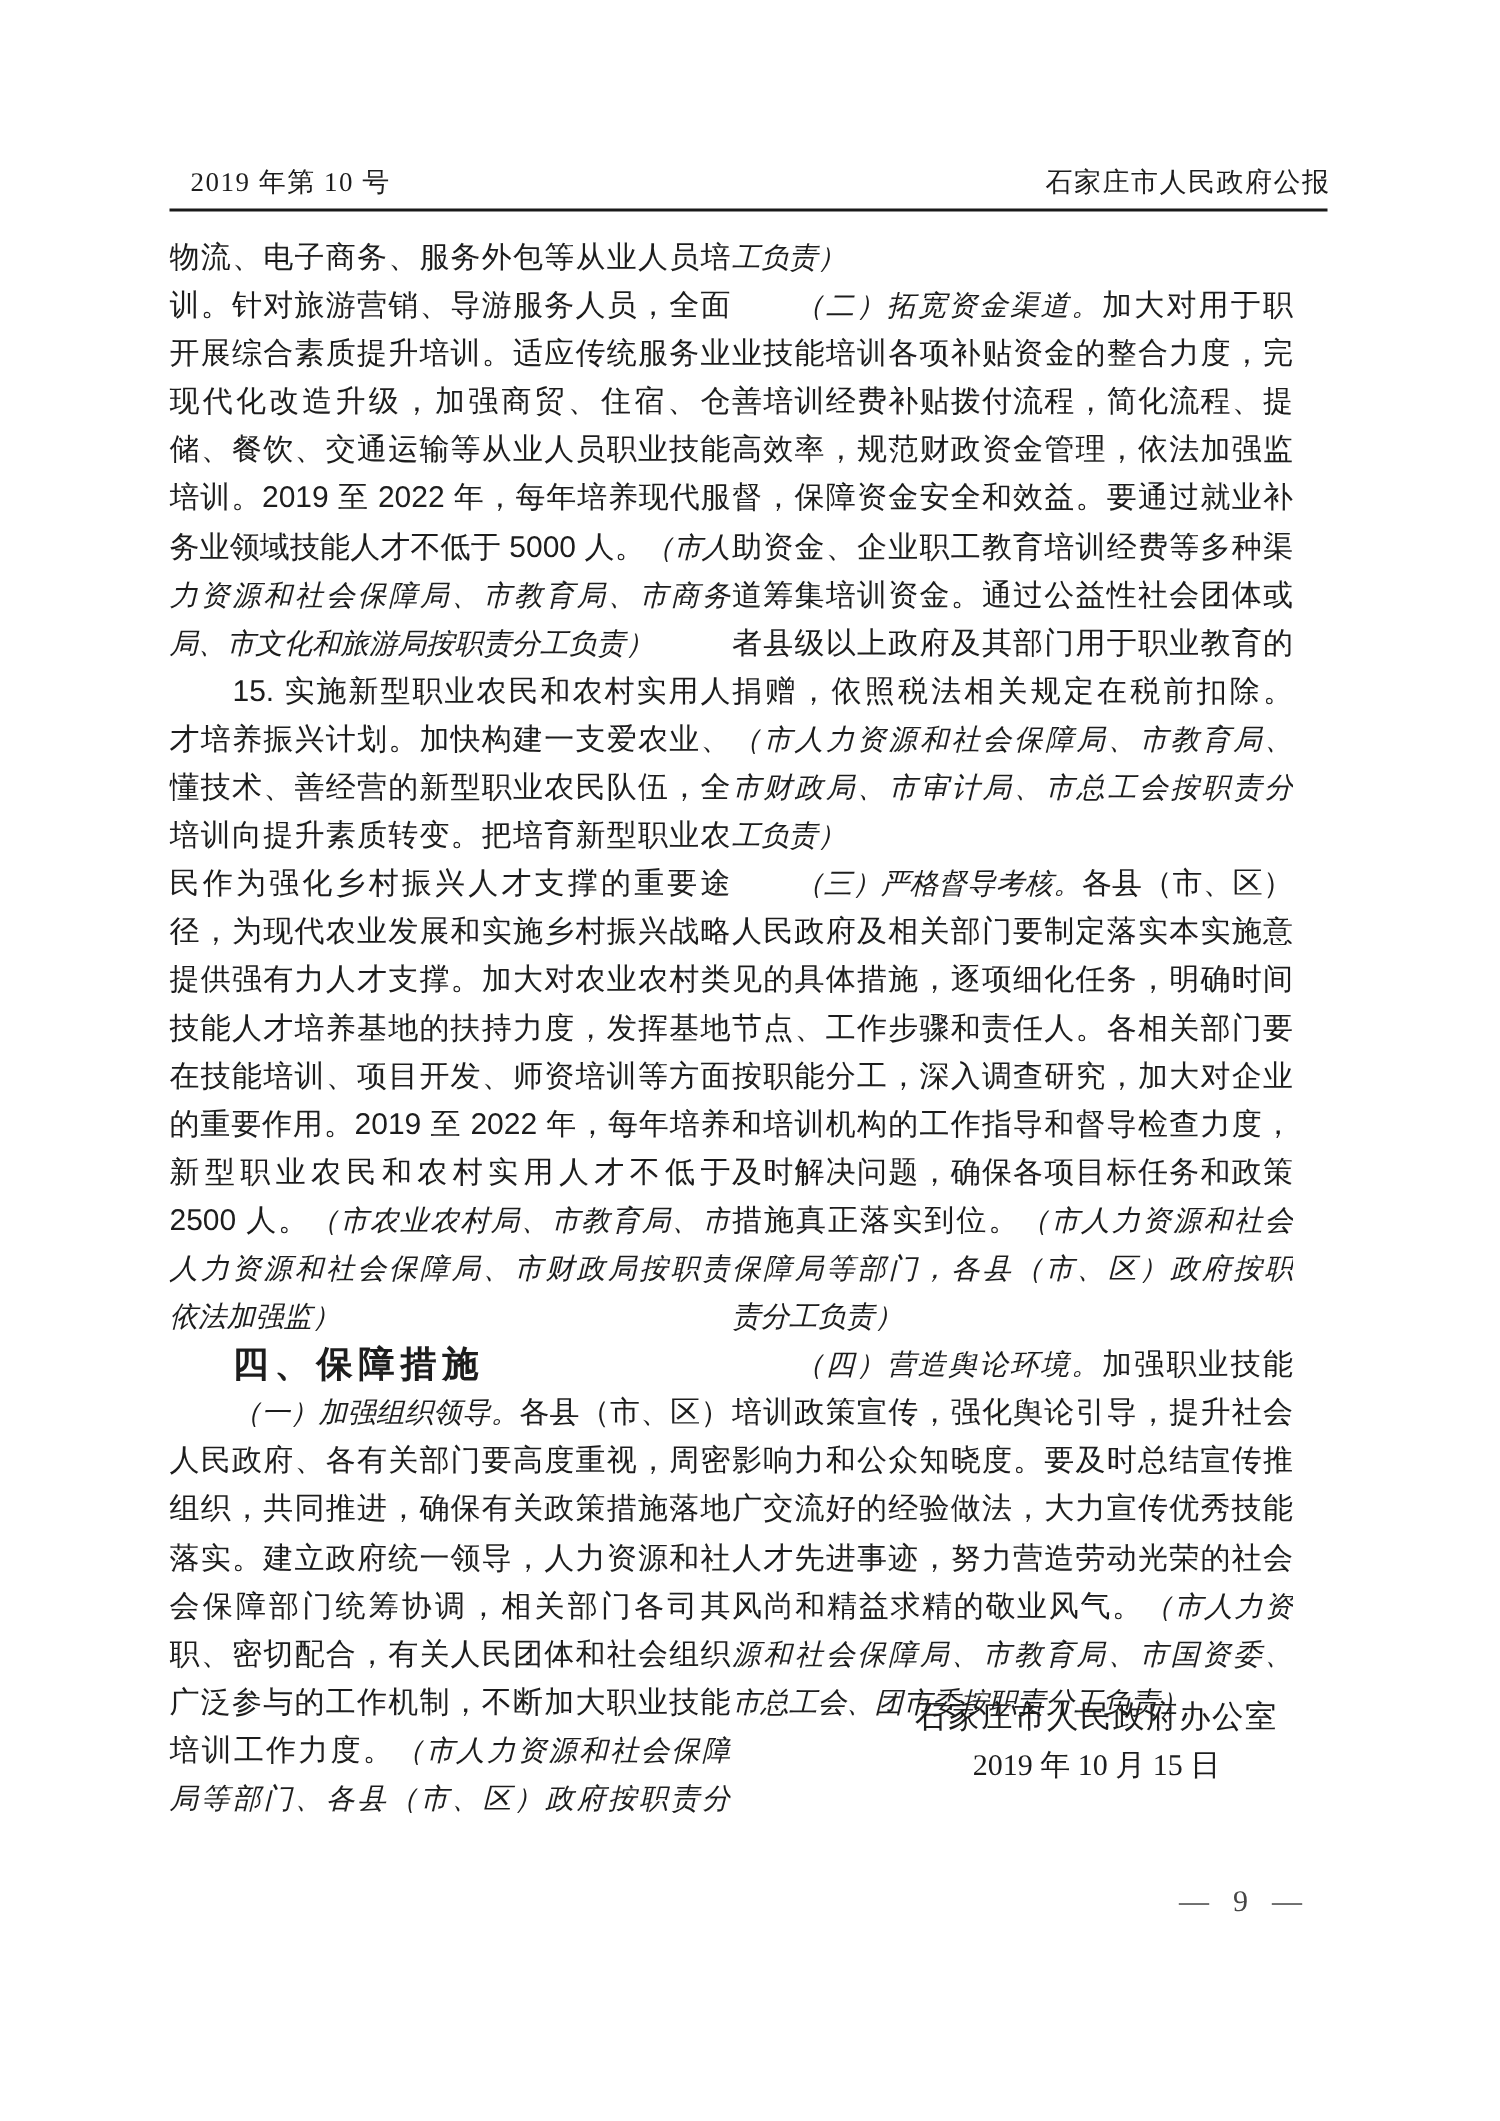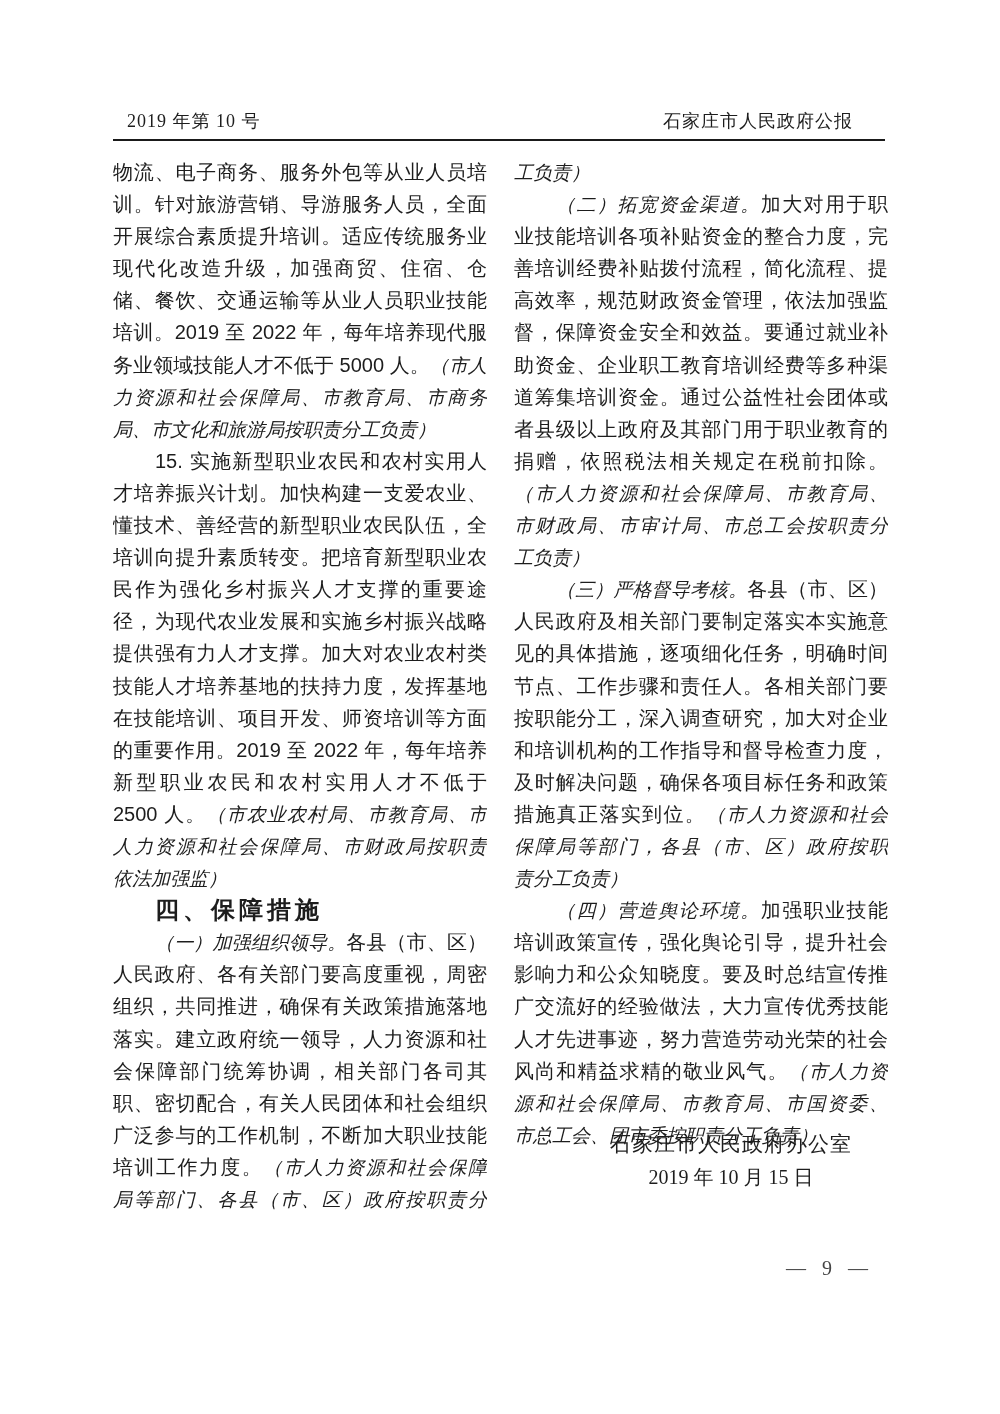--- a/index.html
+++ b/index.html
@@ -15,34 +15,34 @@
     color: #1d1d1d;
     padding-left: 44px;
   }
   
   .header-left {
     position: absolute; left: 127px; top: 110px;
     font-size: 18px; line-height: 23px;
     letter-spacing: 1px;
   }
   .header-right {
-    position: absolute; left: 663px; top: 110px;
+    position: absolute; left: 697px; top: 110px;
     font-size: 18px; line-height: 23px;
     letter-spacing: 1px;
   }
   .rule {
     position: absolute; left: 113px; top: 139px;
     width: 772px; height: 2px; background: #1a1a1a;
   }
   
   .col {
     position: absolute; top: 156px; width: 374px;
   }
   .col-left  { left: 113px; }
-  .col-right { left: 514px; }
+  .col-right { left: 488px; }
   .line {
     height: 32.1px;
     line-height: 32.1px;
     font-size: 20px;
     text-align: justify;
     text-align-last: justify;
     white-space: normal;
     overflow: hidden;
   }
   .line.end { text-align-last: left; }

